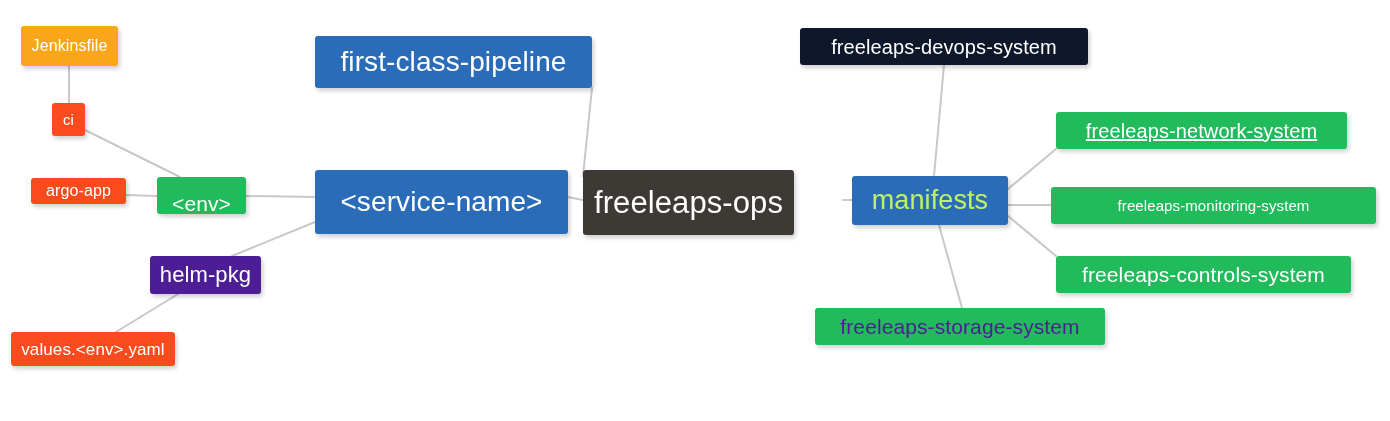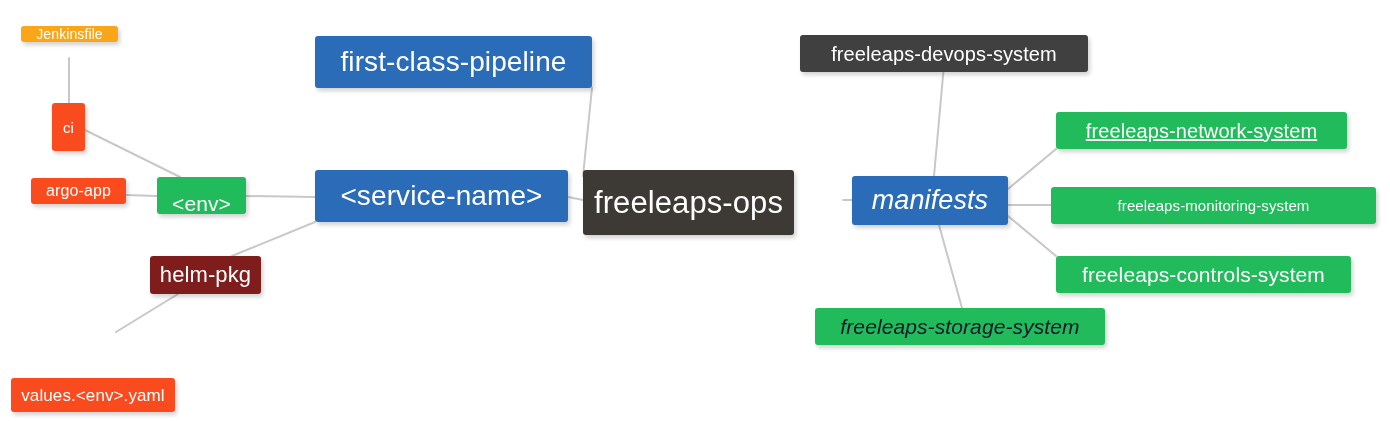--- a/index.html
+++ b/index.html
@@ -56,28 +56,28 @@
     background: #22bb5b;
   }
   .n-red {
     background: #fa4b1e;
   }
   .n-orange {
     background: #faa61a;
   }
 
   
-  #node-jenkinsfile { left: 21px;   top: 26px;  width: 97px;  height: 16px; font-size: 14px; }
-  #node-ci          { left: 52px;   top: 103px; width: 33px;  height: 48px; font-size: 15px; justify-content: center; }
+  #node-jenkinsfile { left: 21px;   top: 26px;  width: 97px;  height: 40px; font-size: 16px; }
+  #node-ci          { left: 52px;   top: 103px; width: 33px;  height: 33px; font-size: 15px; justify-content: center; }
   #node-argo-app    { left: 31px;   top: 178px; width: 95px;  height: 26px; font-size: 16px; }
   #node-env         { left: 157px;  top: 177px; width: 89px;  height: 37px; font-size: 21px; align-items: flex-end; }
-  #node-service     { left: 315px;  top: 170px; width: 253px; height: 52px; font-size: 28px; text-align: center; }
+  #node-service     { left: 315px;  top: 170px; width: 253px; height: 64px; font-size: 28px; text-align: center; }
   #node-pipeline    { left: 315px;  top: 36px;  width: 277px; height: 52px; font-size: 28px; }
   #node-helm        { left: 150px;  top: 256px; width: 111px; height: 38px; font-size: 22px; }
-  #node-values      { left: 11px;   top: 332px; width: 164px; height: 34px; font-size: 17px; margin-top: 46px; }
+  #node-values      { left: 11px;   top: 332px; width: 164px; height: 34px; font-size: 17px; }
   #node-root        { left: 583px;  top: 170px; width: 211px; height: 65px; }
   #node-manifests   { left: 852px;  top: 176px; width: 156px; height: 49px; font-size: 27px; }
   #node-devops      { left: 800px;  top: 28px;  width: 288px; height: 37px; font-size: 20px; }
   #node-network     { left: 1056px; top: 112px; width: 291px; height: 37px; font-size: 20px; }
   #node-monitoring  { left: 1051px; top: 187px; width: 325px; height: 37px; font-size: 15px; }
   #node-controls    { left: 1056px; top: 256px; width: 295px; height: 37px; font-size: 21px; }
   #node-storage     { left: 815px;  top: 308px; width: 290px; height: 37px; font-size: 21px; }
 </style>
 </head>
 <body style="background: rgb(255, 255, 255);">
@@ -116,53 +116,53 @@
   </div>
 
   <div class="node n-red" id="node-values" style="background: rgb(250, 75, 30); color: rgb(255, 255, 255);">
     <span class="node-label">values.&lt;env&gt;.yaml</span>
   </div>
 
   <div class="node n-green" id="node-env" style="background: rgb(34, 187, 91); color: rgb(255, 255, 255);">
     <span class="node-label">&lt;env&gt;</span>
   </div>
 
-  <div class="node n-green" id="node-helm" style="background: #7f1d1d; color: rgb(255, 255, 255);">
+  <div class="node n-green" id="node-helm" style="background: #4c1d95; color: rgb(255, 255, 255);">
     <span class="node-label">helm-pkg</span>
   </div>
 
   <div class="node n-blue" id="node-pipeline" style="background: rgb(42, 108, 184); color: rgb(255, 255, 255);">
     <span class="node-label">first-class-pipeline</span>
   </div>
 
   <div class="node n-blue" id="node-service" style="background: rgb(42, 108, 184); color: rgb(255, 255, 255);">
     <span class="node-label">&lt;service-name&gt;</span>
   </div>
 
   <div class="node n-root" id="node-root" style="background: rgb(61, 57, 53); color: rgb(255, 255, 255);">
     <span class="node-label">freeleaps-ops</span>
   </div>
 
-  <div class="node n-blue" id="node-manifests" style="background: rgb(42, 108, 184); color: #ffffff; font-style: italic;">
+  <div class="node n-blue" id="node-manifests" style="background: rgb(42, 108, 184); color: #bef264;">
     <span class="node-label">manifests</span>
   </div>
 
-  <div class="node n-green" id="node-devops" style="background: #404040; color: rgb(255, 255, 255); margin-top: 7px;">
+  <div class="node n-green" id="node-devops" style="background: #0f172a; color: rgb(255, 255, 255);">
     <span class="node-label">freeleaps-devops-system</span>
   </div>
 
   <div class="node n-green" id="node-network" style="background: rgb(34, 187, 91); color: rgb(255, 255, 255); text-decoration: underline;">
     <span class="node-label">freeleaps-network-system</span>
   </div>
 
   <div class="node n-green" id="node-monitoring" style="background: rgb(34, 187, 91); color: rgb(255, 255, 255);">
     <span class="node-label">freeleaps-monitoring-system</span>
   </div>
 
   <div class="node n-green" id="node-controls" style="background: rgb(34, 187, 91); color: rgb(255, 255, 255);">
     <span class="node-label">freeleaps-controls-system</span>
   </div>
 
-  <div class="node n-green" id="node-storage" style="background: rgb(34, 187, 91); color: #0f172a; font-style: italic;">
+  <div class="node n-green" id="node-storage" style="background: rgb(34, 187, 91); color: #4c1d95;">
     <span class="node-label">freeleaps-storage-system</span>
   </div>
 
 </div>
 
 </body></html>

